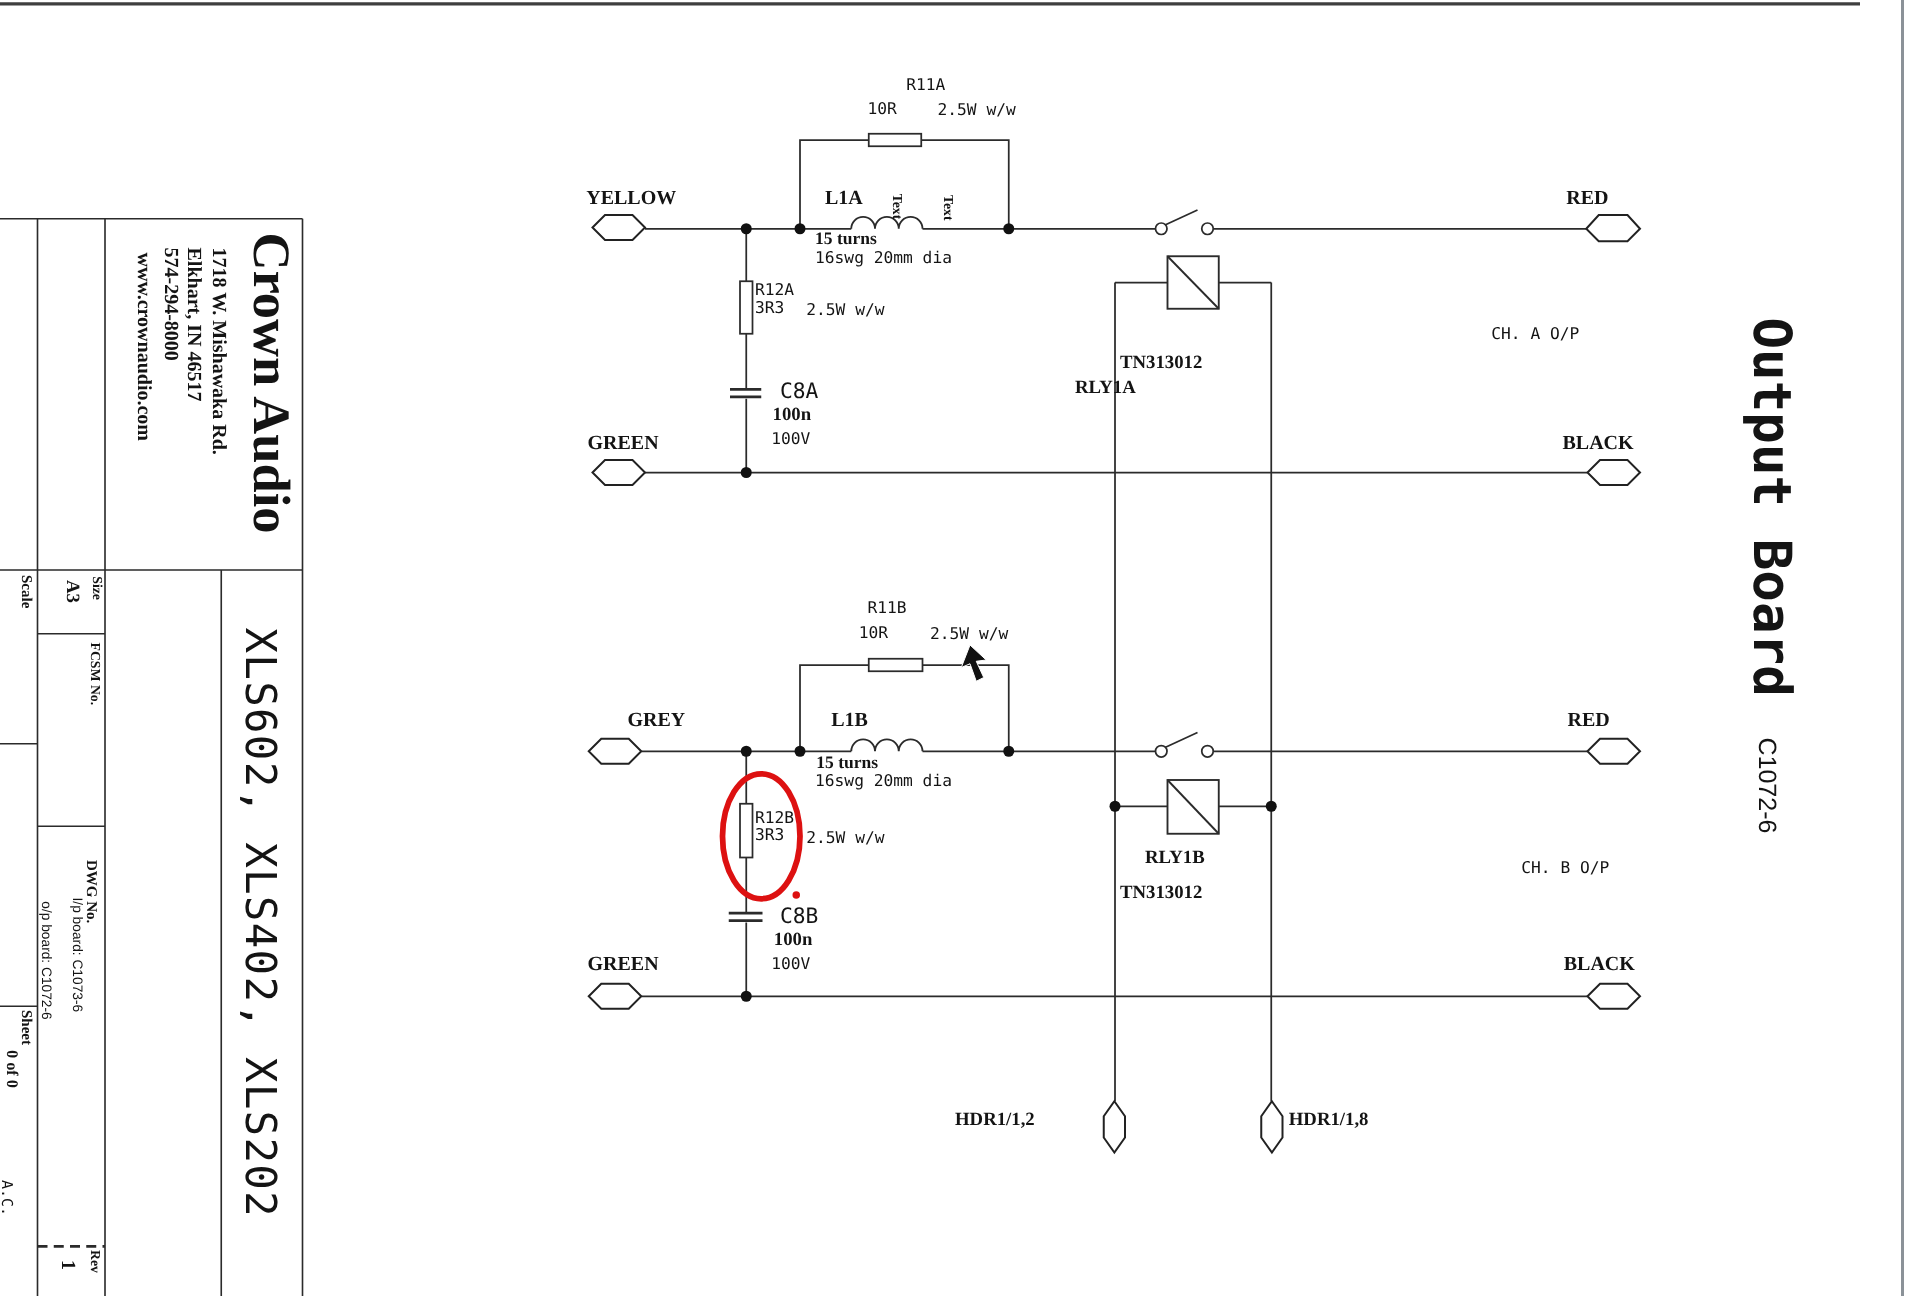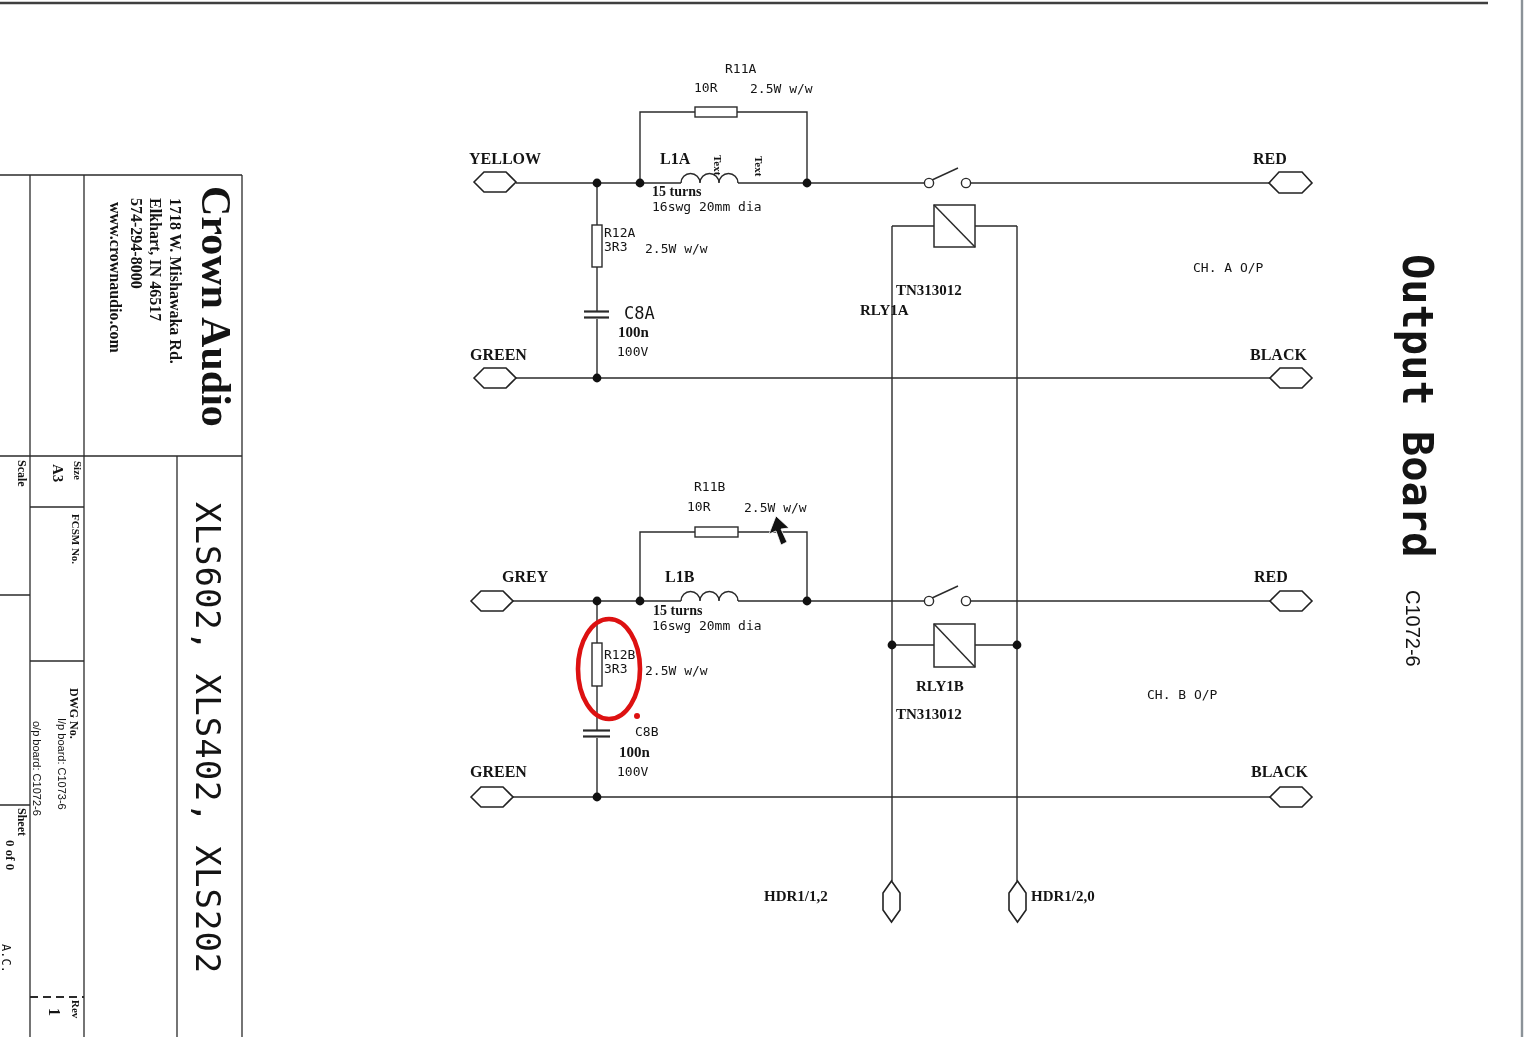--- a/index.html
+++ b/index.html
@@ -153,23 +153,23 @@
   <div class="lb sf" style="left:1251px;top:764px;font-size:16px;">BLACK</div>
   <div class="lb mn" style="left:694px;top:480px;font-size:13px;">R11B</div>
   <div class="lb mn" style="left:687px;top:500px;font-size:13px;">10R</div>
   <div class="lb mn" style="left:744px;top:501px;font-size:13px;">2.5W w/w</div>
   <div class="lb sf" style="left:665px;top:569px;font-size:16px;">L1B</div>
   <div class="lb sf" style="left:653px;top:604px;font-size:14px;">15 turns</div>
   <div class="lb mn" style="left:652px;top:619px;font-size:13px;">16swg 20mm dia</div>
   <div class="lb mn" style="left:604px;top:648px;font-size:13px;">R12B</div>
   <div class="lb mn" style="left:604px;top:662px;font-size:13px;">3R3</div>
   <div class="lb mn" style="left:645px;top:664px;font-size:13px;">2.5W w/w</div>
-  <div class="lb mn" style="left:624px;top:725px;font-size:13px;margin-left:11px;">C8B</div>
+  <div class="lb mn" style="left:624px;top:725px;font-size:17px;">C8B</div>
   <div class="lb sf" style="left:619px;top:745px;font-size:15px;">100n</div>
   <div class="lb mn" style="left:617px;top:765px;font-size:13px;">100V</div>
   <div class="lb sf" style="left:916px;top:679px;font-size:15px;">RLY1B</div>
   <div class="lb sf" style="left:896px;top:707px;font-size:15px;">TN313012</div>
-  <div class="lb mn" style="left:1147px;top:688px;font-size:13px;">CH. B O/P</div>
+  <div class="lb mn" style="left:1217px;top:688px;font-size:13px;">CH. B O/P</div>
 
   <div class="lb sf" style="left:764px;top:889px;font-size:15px;">HDR1/1,2</div>
-  <div class="lb sf" style="left:1031px;top:889px;font-size:15px;">HDR1/2,0</div>
+  <div class="lb sf" style="left:1031px;top:889px;font-size:15px;">HDR1/1,8</div>
 
 </div>
 
 </body></html>

